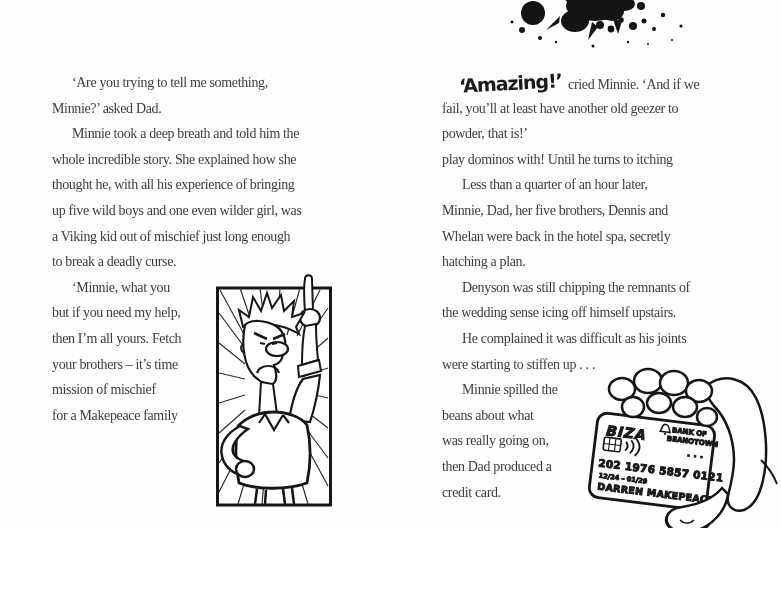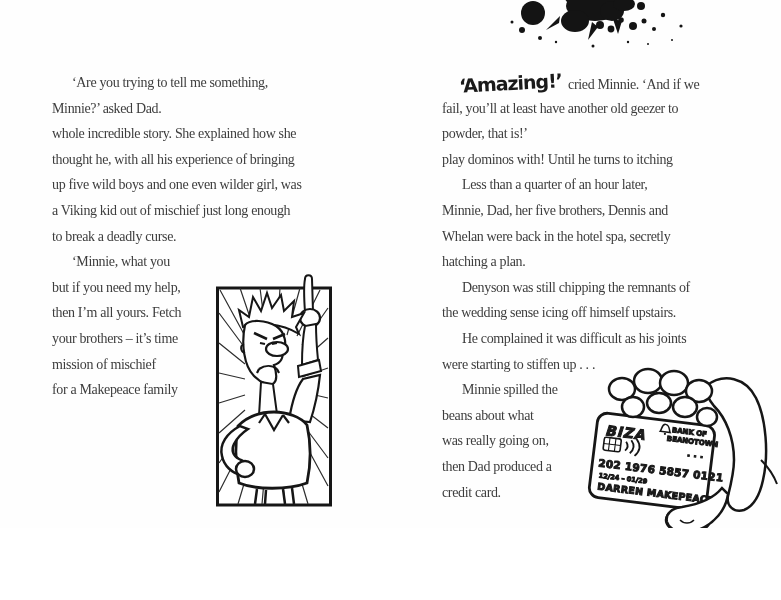--- a/index.html
+++ b/index.html
@@ -54,20 +54,21 @@
       <circle cx="181" cy="26" r="1.6"></circle>
       <circle cx="148" cy="44" r="1"></circle>
     </g>
   </svg>
 
   <div>
     <div class="textcol left-col">
       <div>
           <div class="line indent">‘Are you trying to tell me something,</div>
           <div class="line">Minnie?’ asked Dad.</div>
+          <div class="line indent">Minnie took a deep breath and told him the</div>
           <div class="line">whole incredible story. She explained how she</div>
           <div class="line">thought he, with all his experience of bringing</div>
           <div class="line">up five wild boys and one even wilder girl, was</div>
           <div class="line">a Viking kid out of mischief just long enough</div>
           <div class="line">to break a deadly curse.</div>
           <div class="line indent">‘Minnie, what you</div>
           <div class="line">but if you need my help,</div>
           <div class="line">then I’m all yours. Fetch</div>
           <div class="line">your brothers – it’s time</div>
           <div class="line">mission of mischief</div>

